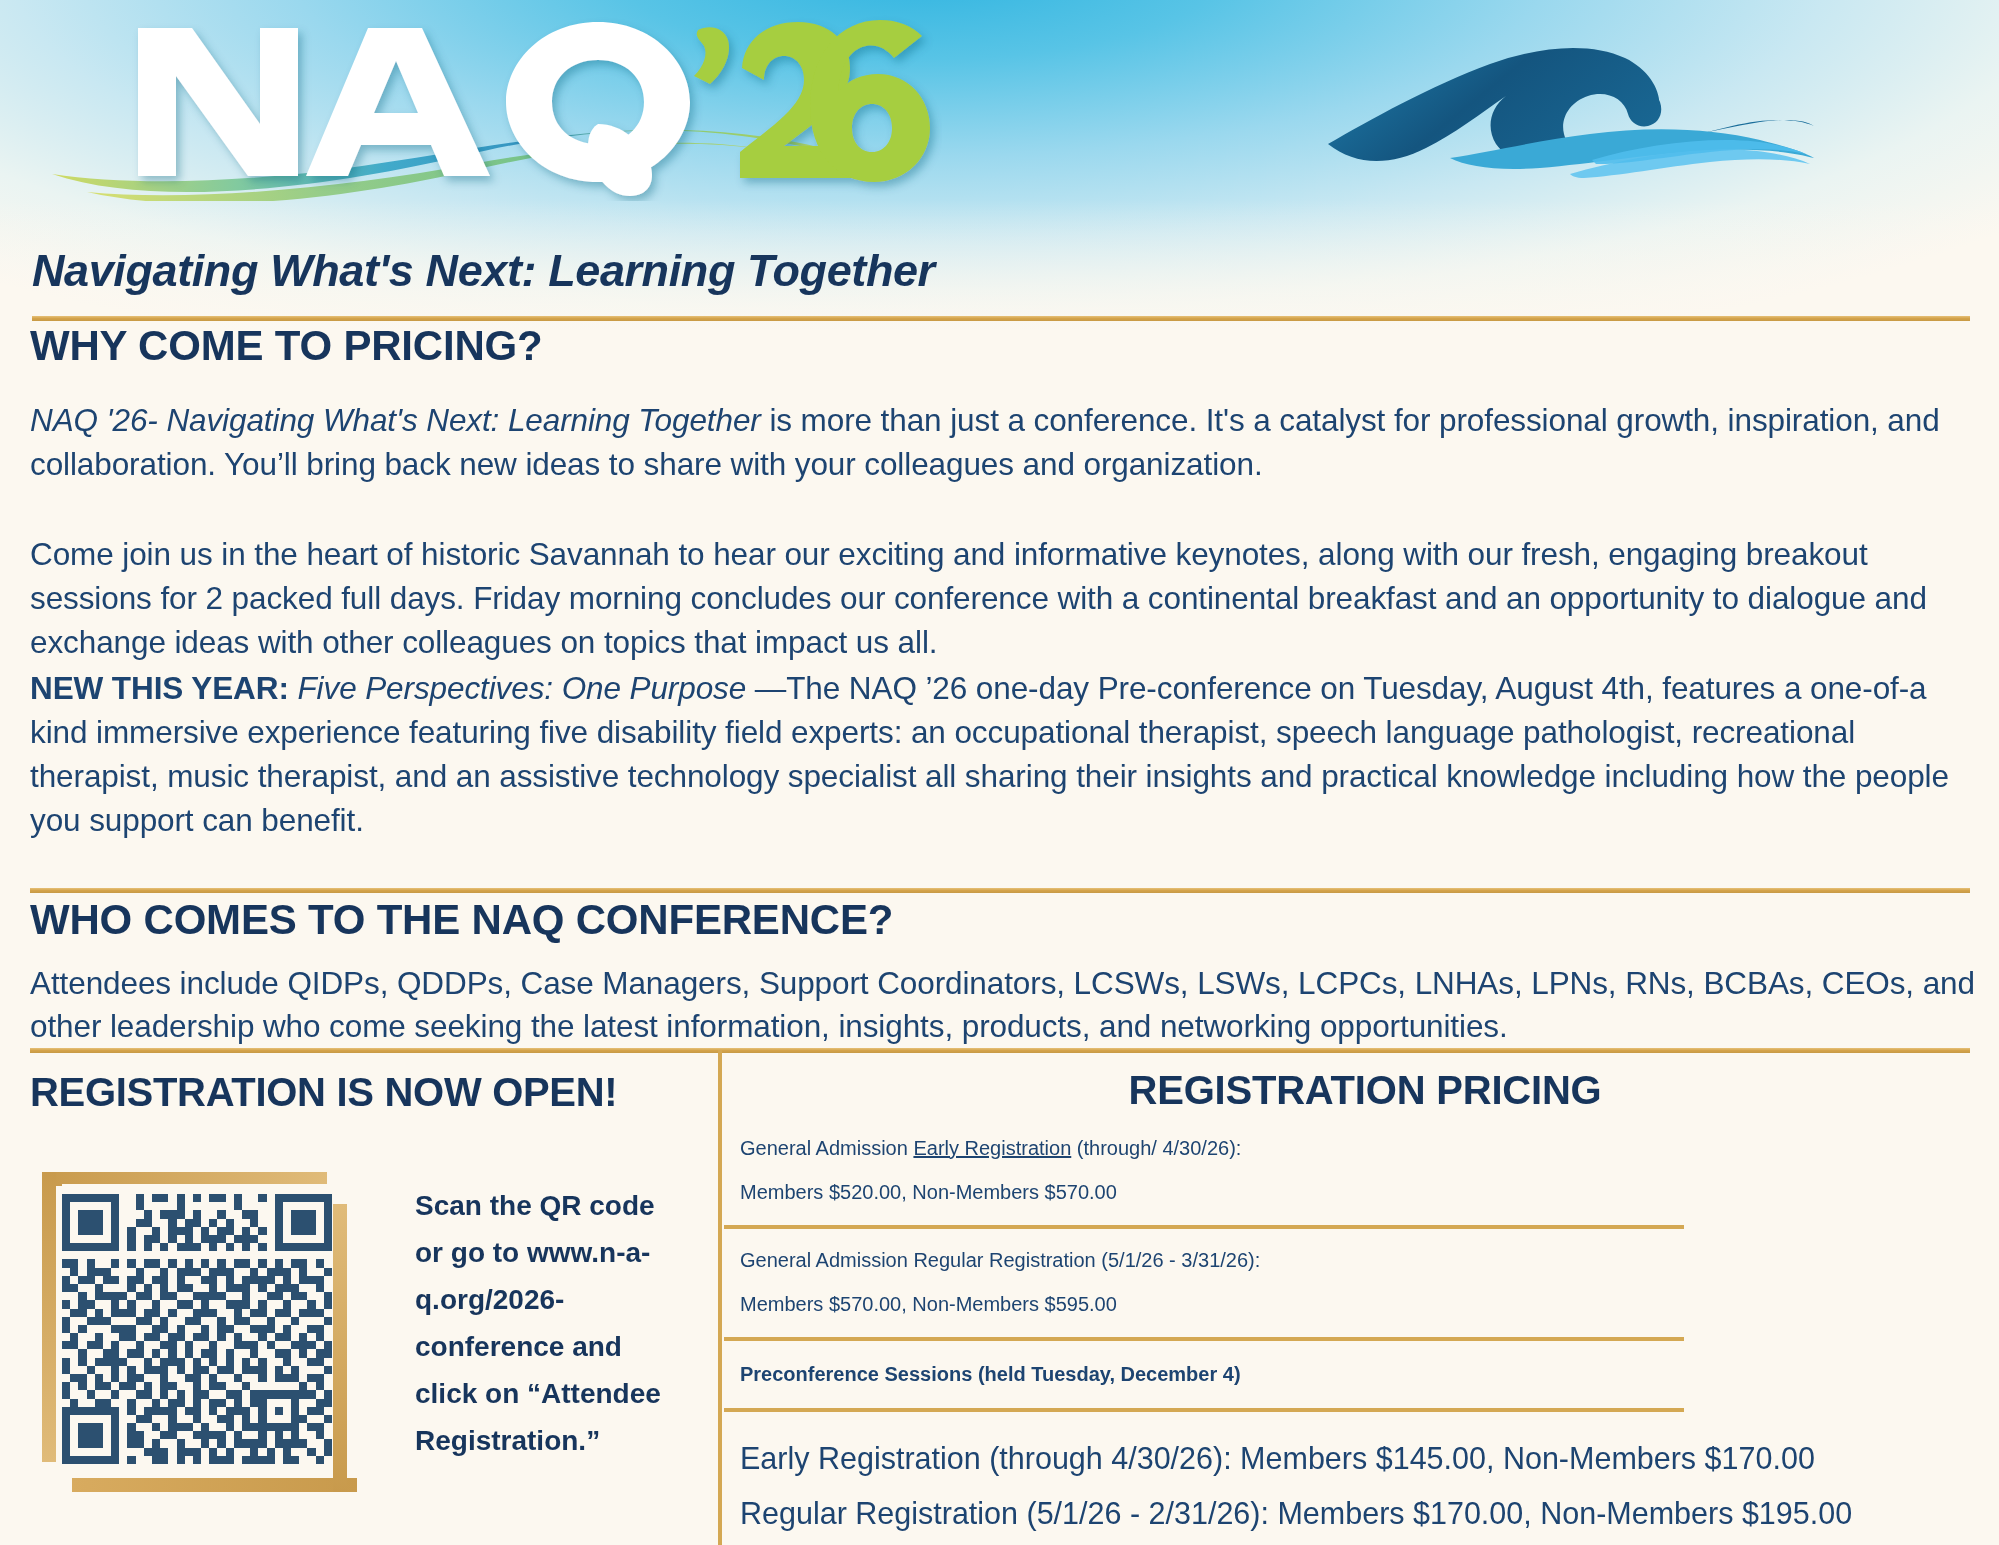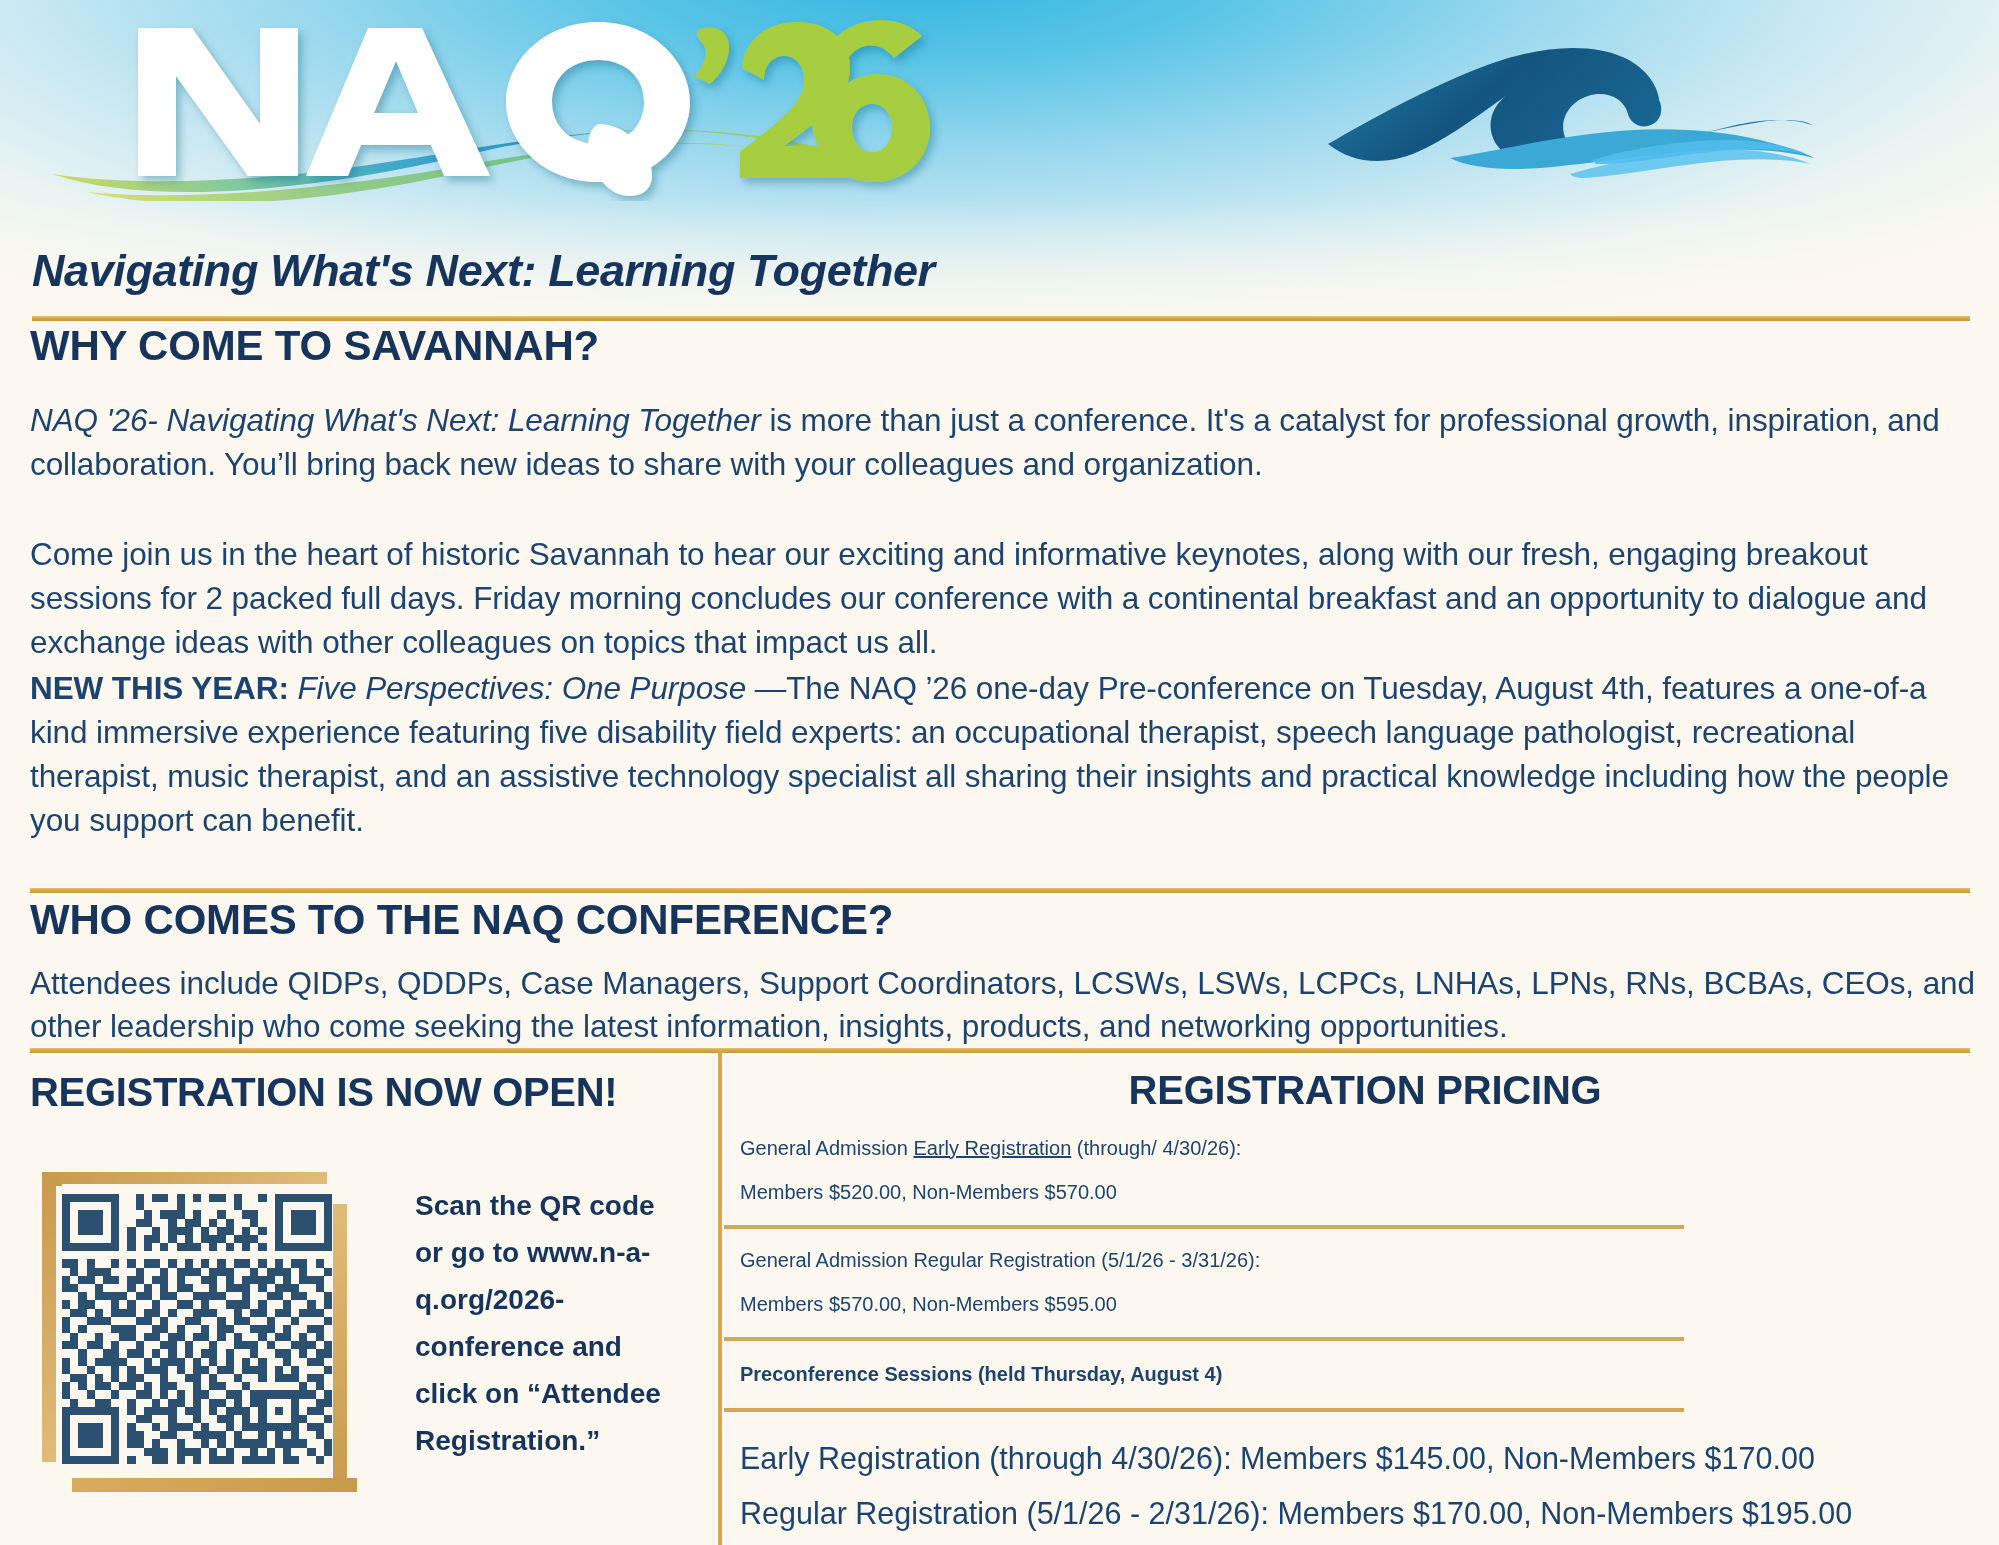--- a/index.html
+++ b/index.html
@@ -317,21 +317,21 @@
                C 540 120, 506 120, 470 124 C 424 129, 382 137, 356 136 Z" fill="#4fbdec" opacity="0.9"></path>
     </svg>
   </div>
 
   <div class="tagline-row">
     <div class="tagline">Navigating What's Next: Learning Together</div>
   </div>
 
   <div class="gold-rule" style="left:32px; top:316px; width:1938px;"></div>
 
-  <div class="sec-head" style="left:30px; top:322px;">WHY COME TO SAVANNAH?</div>
+  <div class="sec-head" style="left:30px; top:322px;">WHY COME TO PRICING?</div>
 
   <div class="body-p" style="left:30px; top:398px; width:1940px;">
     <i>NAQ '26- Navigating What's Next: Learning Together</i><span> is more than just a conference. It's a catalyst for professional growth, inspiration, and collaboration. You’ll bring back new ideas to share with your colleagues and organization.</span>
   </div>
 
   <div class="body-p" style="left:30px; top:532px; width:1940px;">Come join us in the heart of historic Savannah to hear our exciting and informative keynotes, along with our fresh, engaging breakout sessions for 2 packed full days. Friday morning concludes our conference with a continental breakfast and an opportunity to dialogue and exchange ideas with other colleagues on topics that impact us all.</div>
 
   <div class="body-p" style="left:30px; top:666px; width:1940px;">
     <b>NEW THIS YEAR:</b><i> Five Perspectives: One Purpose </i><span>—The NAQ ’26 one-day Pre-conference on Tuesday, August 4th, features a one-of-a kind immersive experience featuring five disability field experts: an occupational therapist, speech language pathologist, recreational therapist, music therapist, and an assistive technology specialist all sharing their insights and practical knowledge including how the people you support can benefit.</span>
   </div>
@@ -424,21 +424,21 @@
   </div>
   <div class="price-rule" style="top:1225px;"></div>
 
   <div class="price-block" style="top:1238px;">
     <div>General Admission Regular Registration (5/1/26 - 3/31/26):</div>
     <div>Members $570.00, Non-Members $595.00</div>
   </div>
   <div class="price-rule" style="top:1337px;"></div>
 
   <div class="price-block" style="top:1352px; font-weight:bold;">
-    <div>Preconference Sessions (held Thursday, August 4)</div>
+    <div>Preconference Sessions (held Tuesday, December 4)</div>
   </div>
   <div class="price-rule" style="top:1408px;"></div>
 
   <div class="price-block" style="top:1425px; font-size:30.5px; line-height:43px;">
     <div class="nowrap">Early Registration (through 4/30/26): Members $145.00, Non-Members $170.00</div>
     <div class="nowrap">Regular Registration (5/1/26 - 2/31/26): Members $170.00, Non-Members $195.00</div>
   </div>
 
 </div>
 

